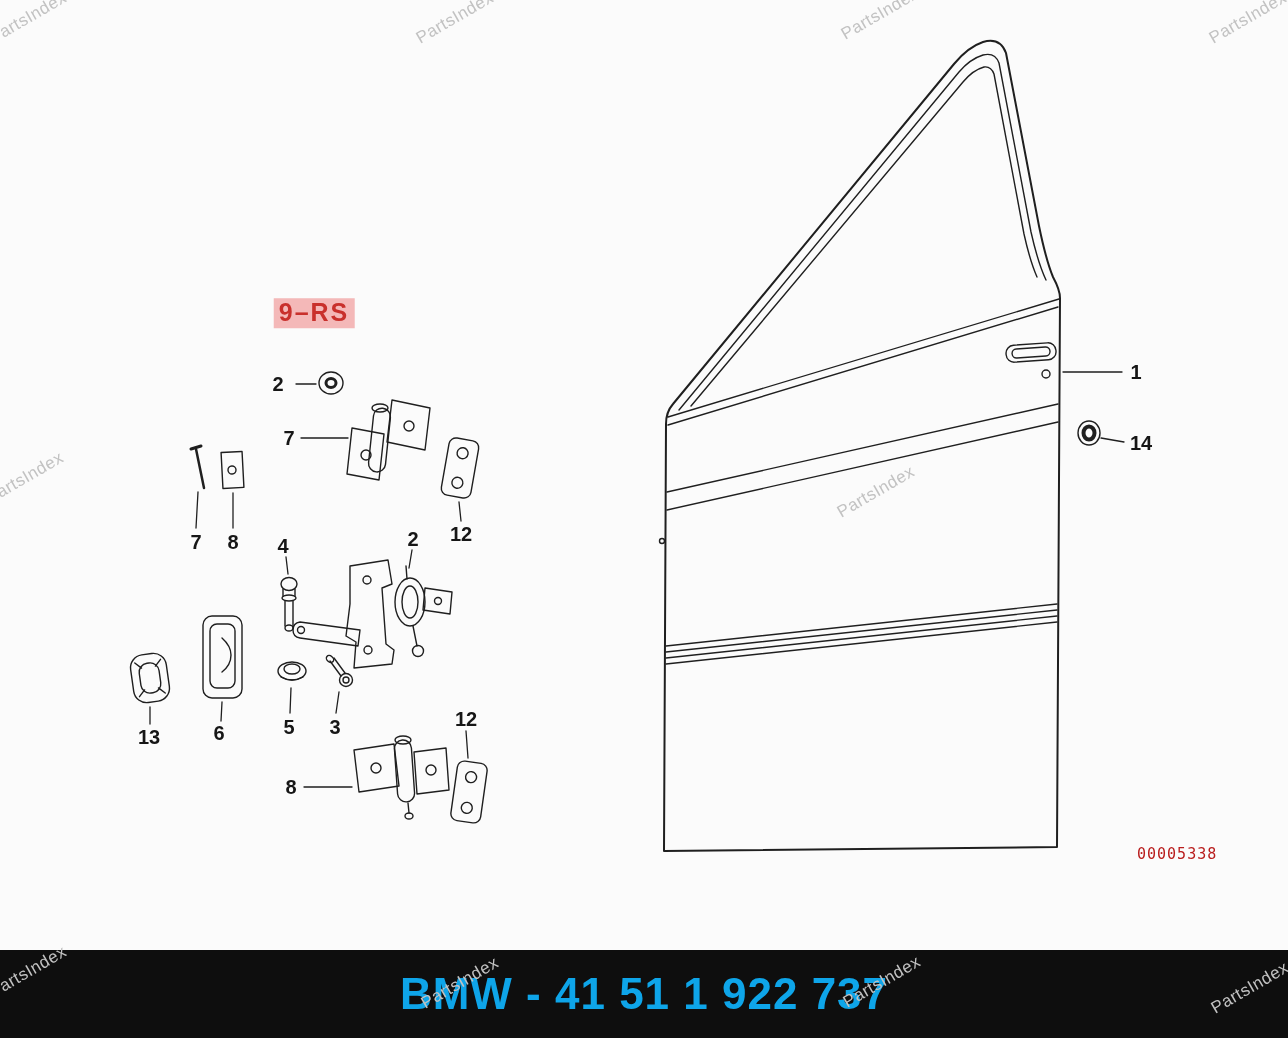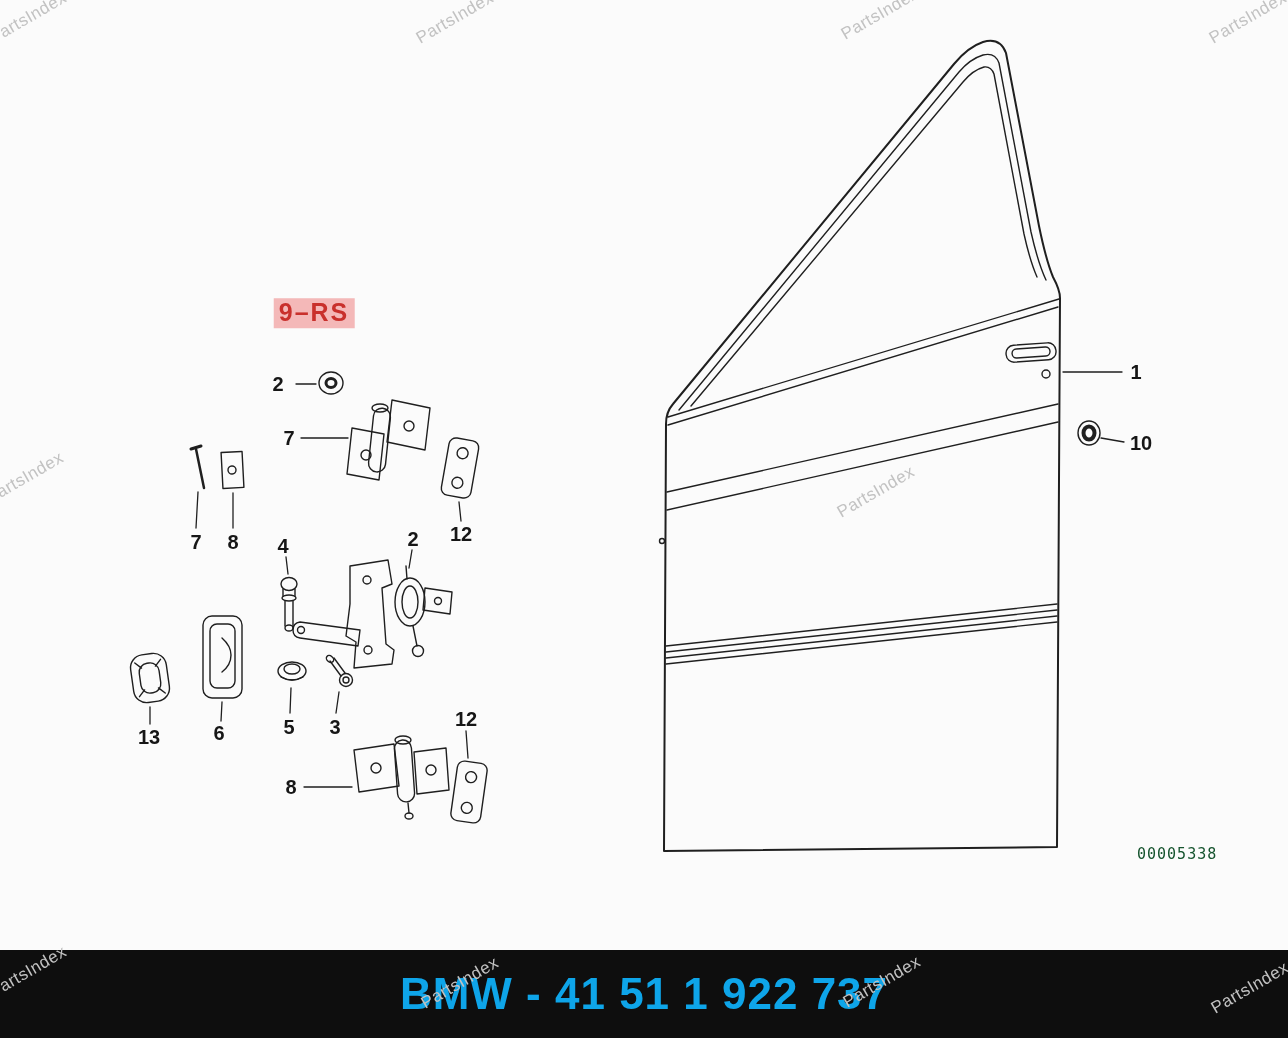--- a/index.html
+++ b/index.html
@@ -24,21 +24,21 @@
   .part-ref {
     position:absolute; left:314px; top:313px; z-index:4;
     transform:translate(-50%,-50%);
     background:#f4b8b8; color:#c9302c;
     font-size:25px; font-weight:700; letter-spacing:2px;
     padding:1px 5px; line-height:1.1; cursor:pointer;
   }
   .code {
     position:absolute; left:1137px; top:845px; z-index:3;
     font-family:"DejaVu Sans Mono", monospace;
-    font-size:15px; color:#14532d; letter-spacing:1px;
+    font-size:15px; color:#b91c1c; letter-spacing:1px;
   }
   .footer {
     position:absolute; left:0; bottom:0; width:100%; height:88px; z-index:5;
     background:#0e0e0e; color:#0ea5e9;
     display:flex; align-items:center; justify-content:center; gap:92px;
     font-size:44px; font-weight:600; letter-spacing:1px;
   }
 </style>
 </head>
 <body>
@@ -199,21 +199,21 @@
   </svg>
 
   <div class="callout" style="left:1136px;top:372px">1</div>
   <div class="callout" style="left:413px;top:539px">2</div>
   <div class="callout" style="left:335px;top:727px">3</div>
   <div class="callout" style="left:283px;top:546px">4</div>
   <div class="callout" style="left:289px;top:727px">5</div>
   <div class="callout" style="left:219px;top:733px">6</div>
   <div class="callout" style="left:289px;top:438px">7</div>
   <div class="callout" style="left:291px;top:787px">8</div>
-  <div class="callout" style="left:1141px;top:443px">10</div>
+  <div class="callout" style="left:1141px;top:443px">14</div>
   <div class="callout" style="left:149px;top:737px">13</div>
   <div class="callout" style="left:461px;top:534px">12</div>
   <div class="callout" style="left:466px;top:719px">12</div>
   <div class="callout" style="left:233px;top:542px">8</div>
   <div class="callout" style="left:196px;top:542px">7</div>
   <div class="callout" style="left:278px;top:384px">2</div>
 
   <div class="part-ref">9–RS</div>
 
   <div class="code">00005338</div>

